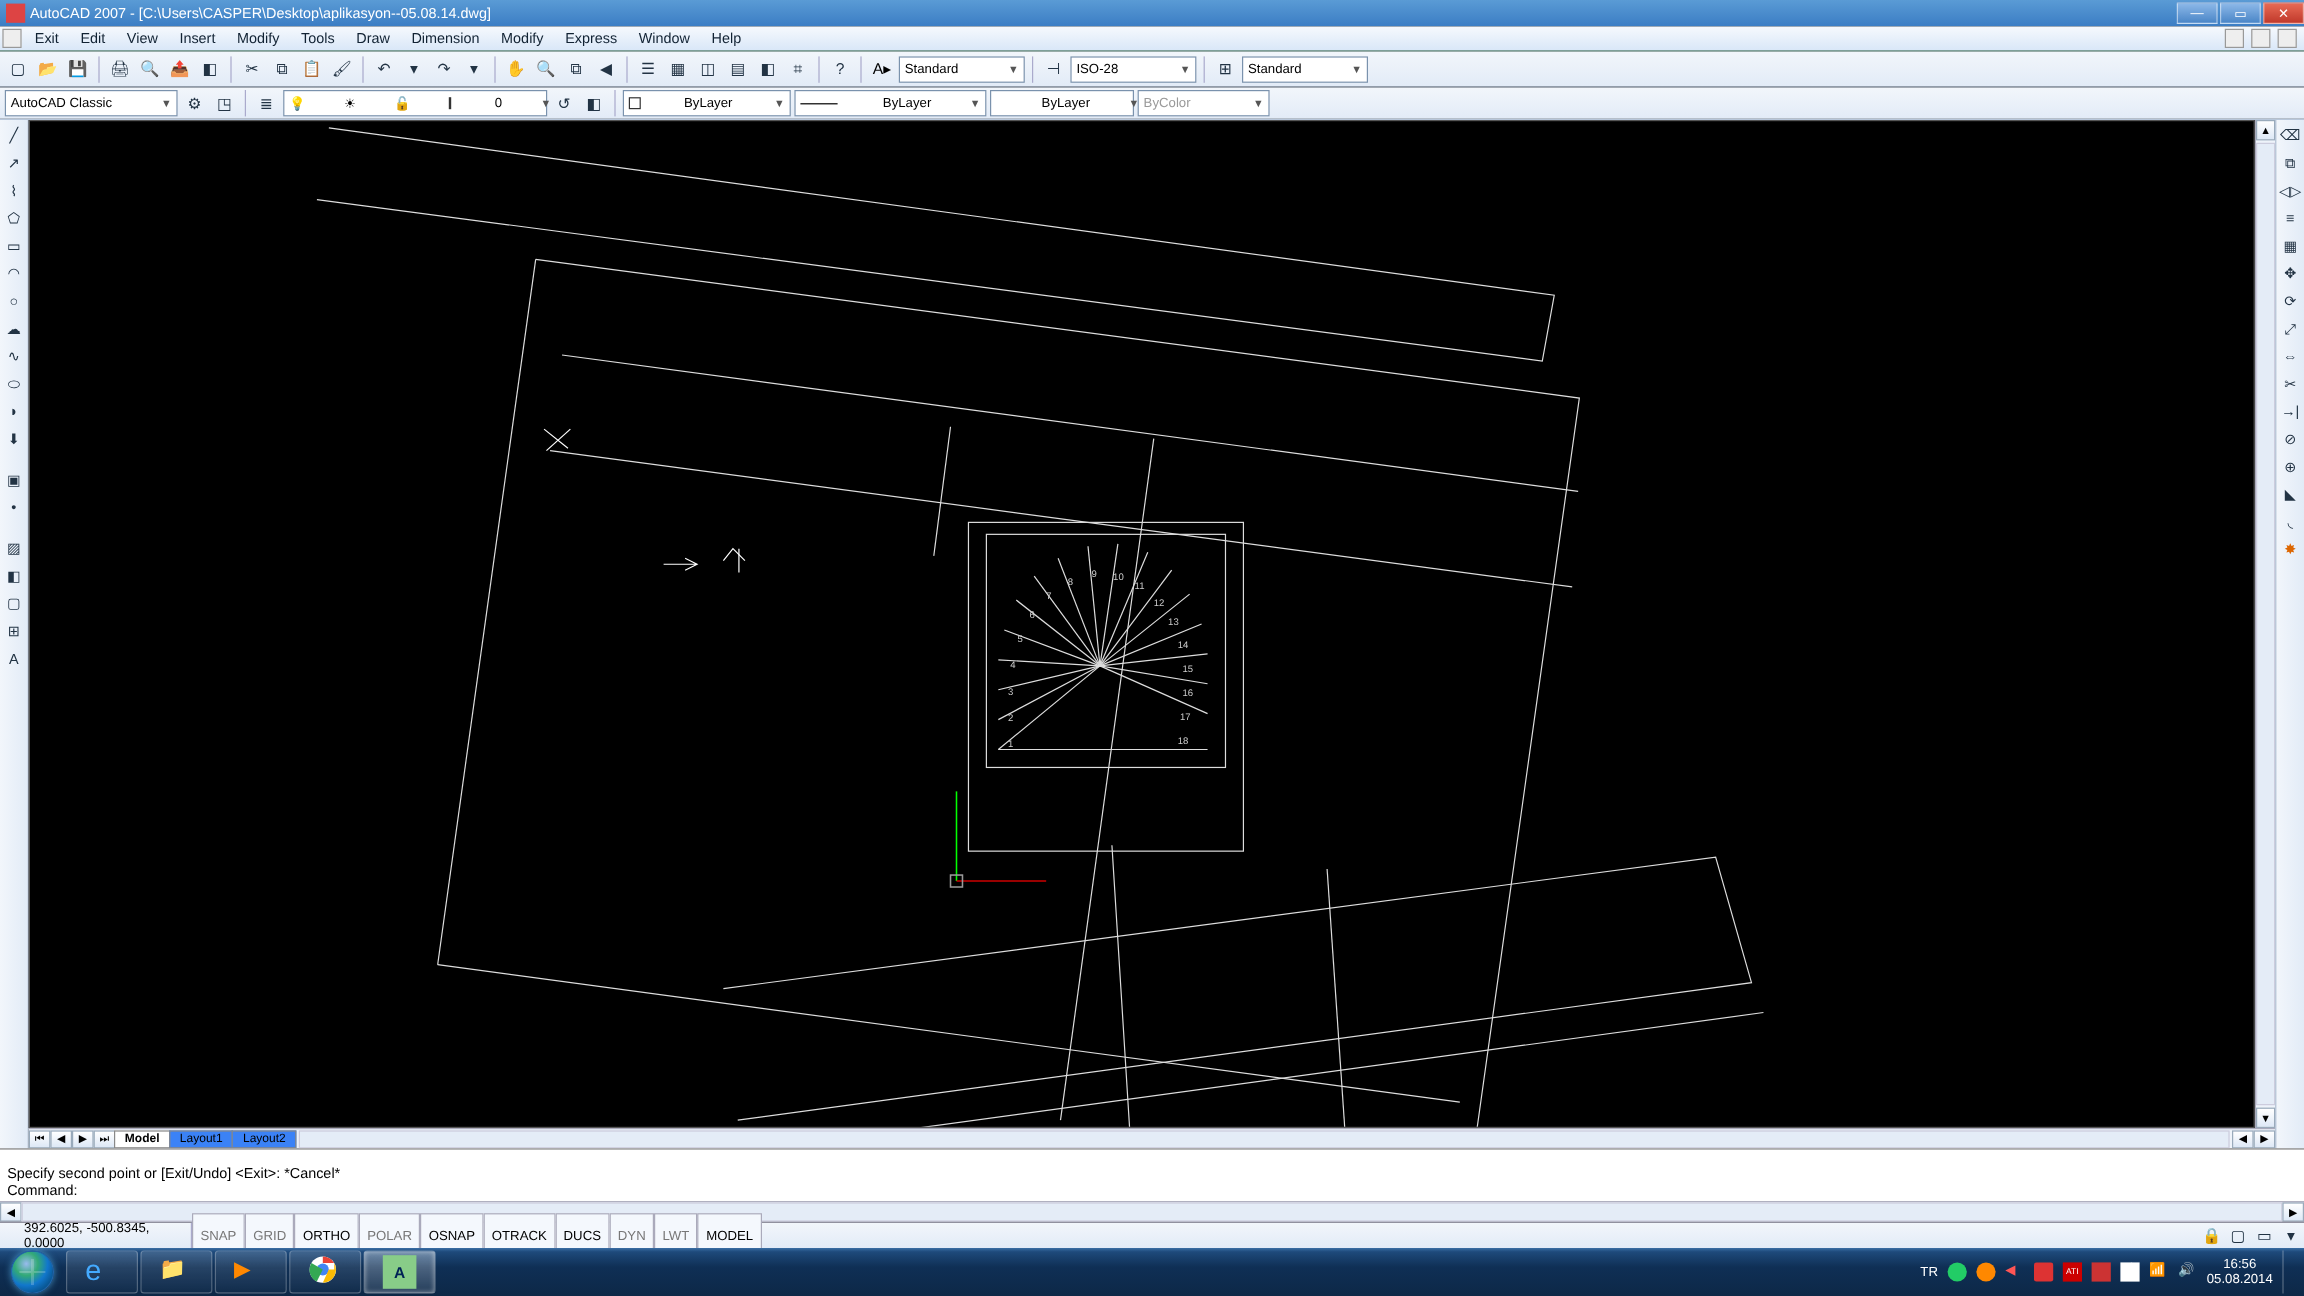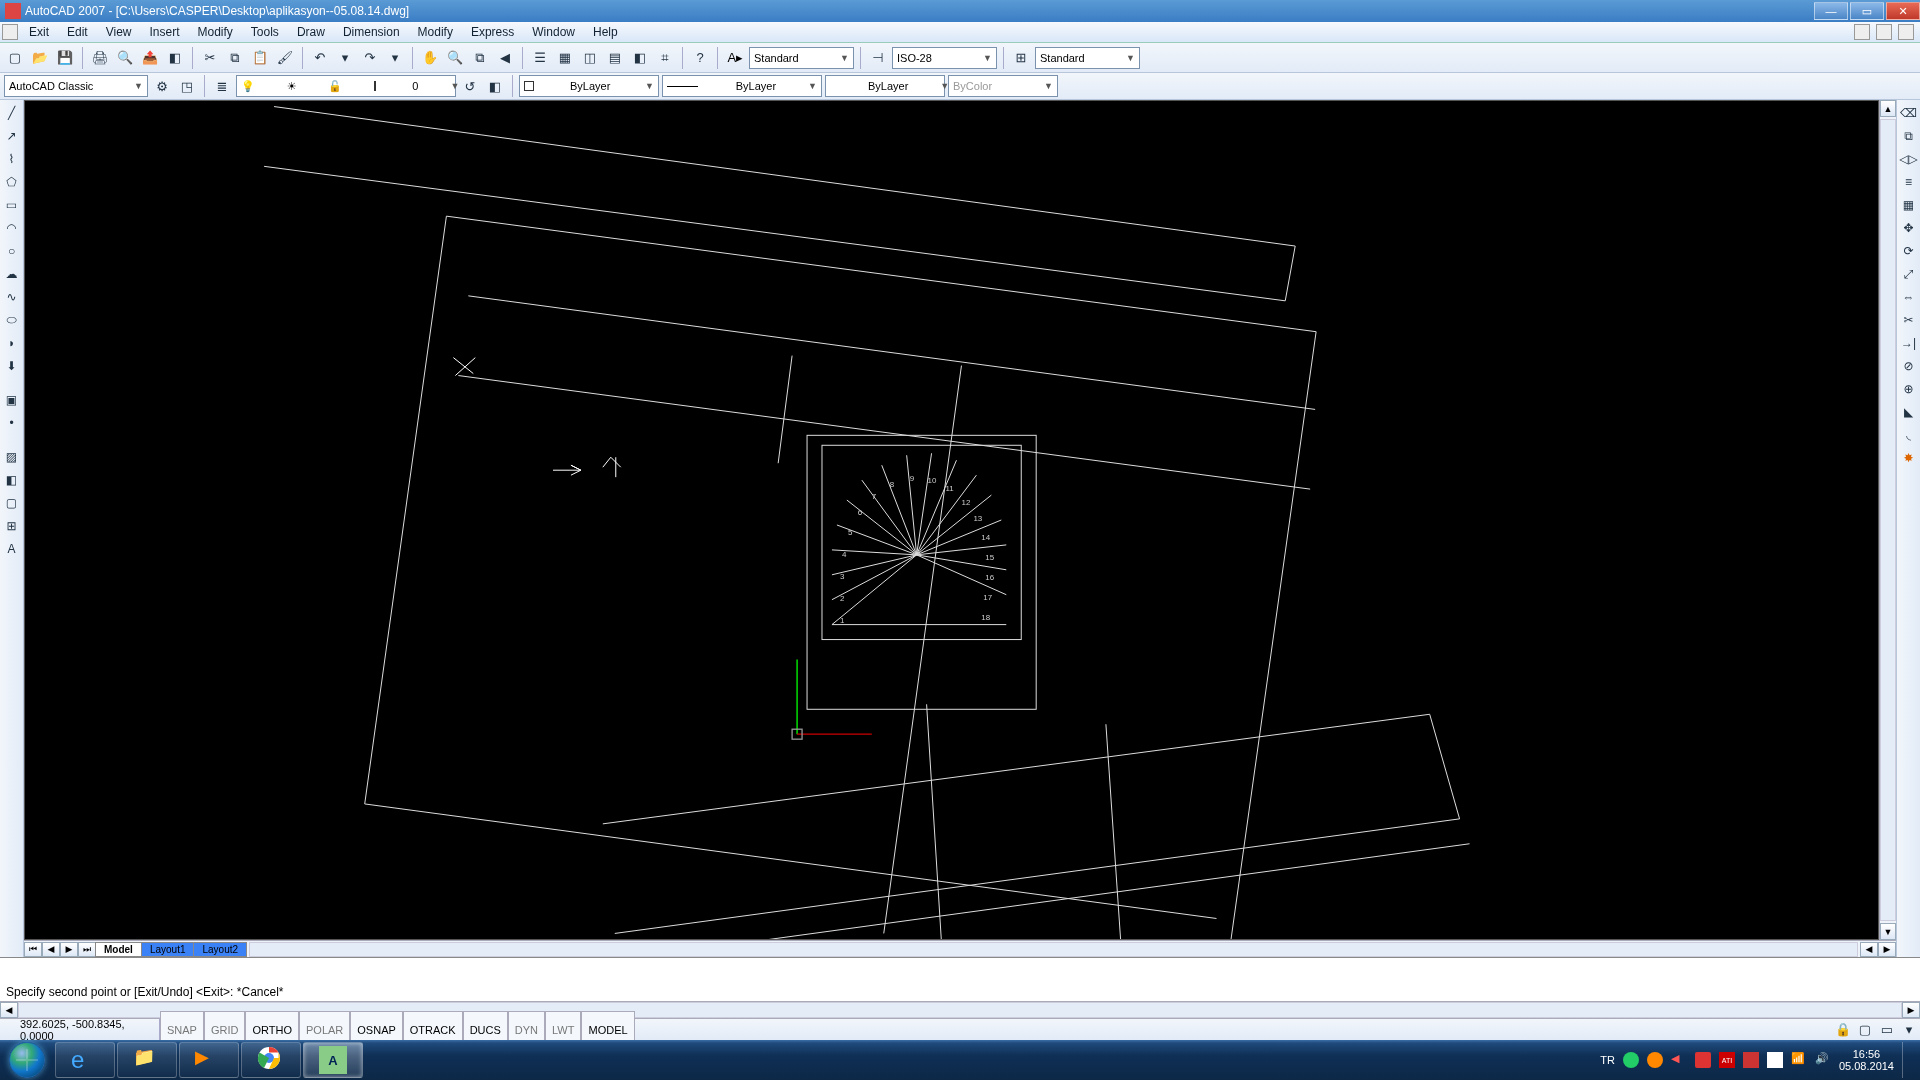--- a/index.html
+++ b/index.html
@@ -346,20 +346,21 @@
     <div class="vtb-btn">⊘</div>
     <div class="vtb-btn">⊕</div>
     <div class="vtb-btn">◣</div>
     <div class="vtb-btn">◟</div>
     <div class="vtb-btn" style="color:#d60">✸</div>
   </div>
 </div>
 
 <div class="cmdwin">
   <div>Specify second point or [Exit/Undo] &lt;Exit&gt;: *Cancel*</div>
+  <div>Command:</div>
 </div>
 <div class="cmd-scroll-h">
   <div class="navbtn">◀</div>
   <div class="track"></div>
   <div class="navbtn">▶</div>
 </div>
 
 <div class="statusbar">
   <div class="coord">392.6025, -500.8345, 0.0000</div>
   <div class="toggle off">SNAP</div>

